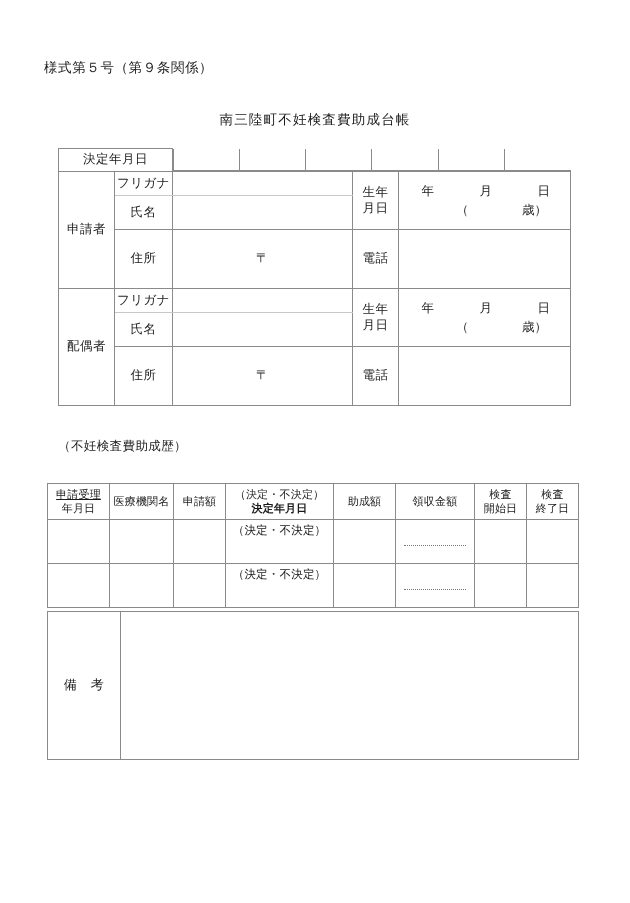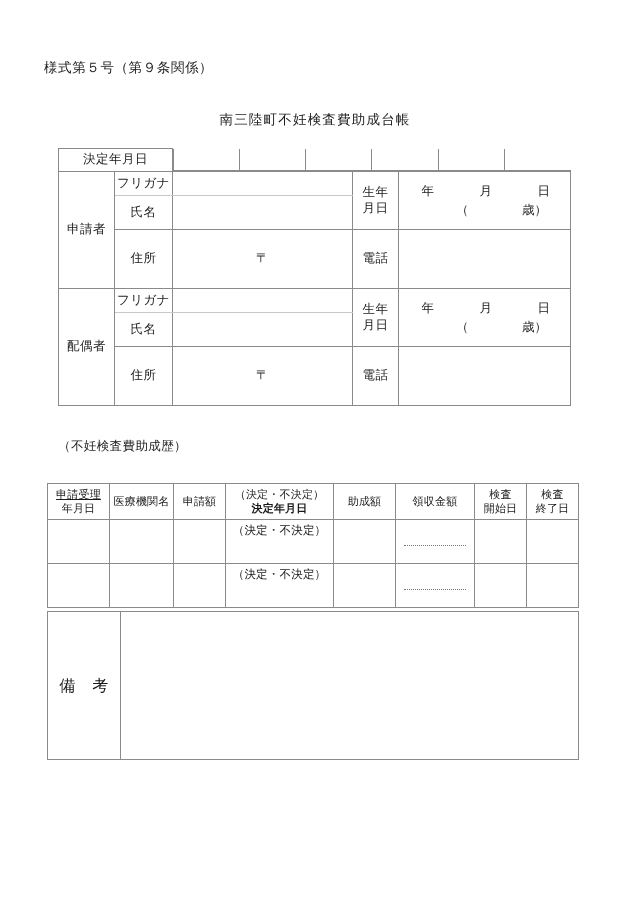--- a/index.html
+++ b/index.html
@@ -137,21 +137,21 @@
   }
 
   
   #remarks-table {
     position: absolute;
     left: 47px;
     top: 611px;
     width: 531px;
   }
   #remarks-table td {
-    font-size: 16px;
+    font-size: 13px;
   }
   .remarks-label { letter-spacing: 7px; padding-left: 6px; }
   .remarks-body { }
 </style>
 </head>
 <body>
 
 <div class="page">
 
   <div class="form-code">様式第５号（第９条関係）</div>

